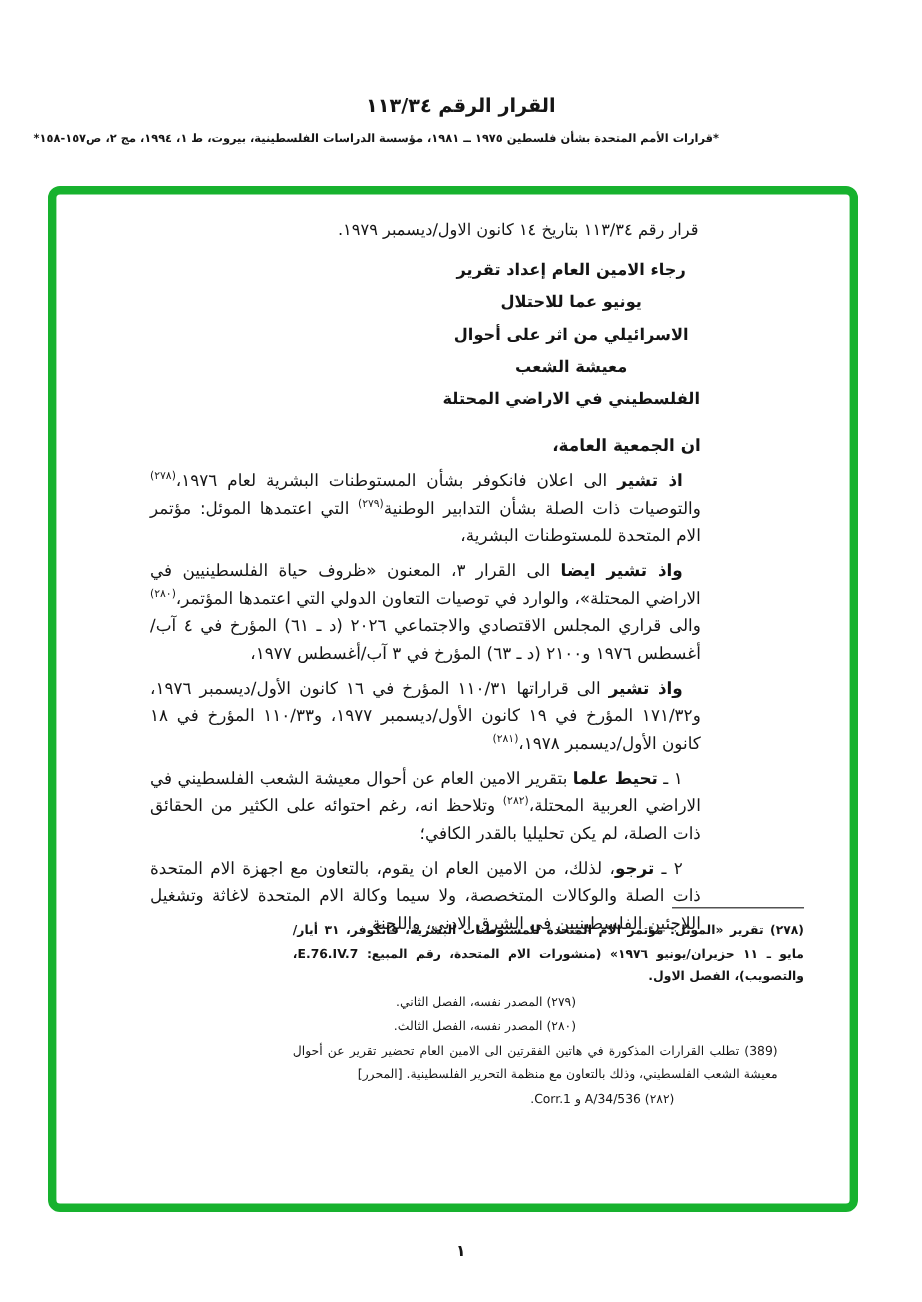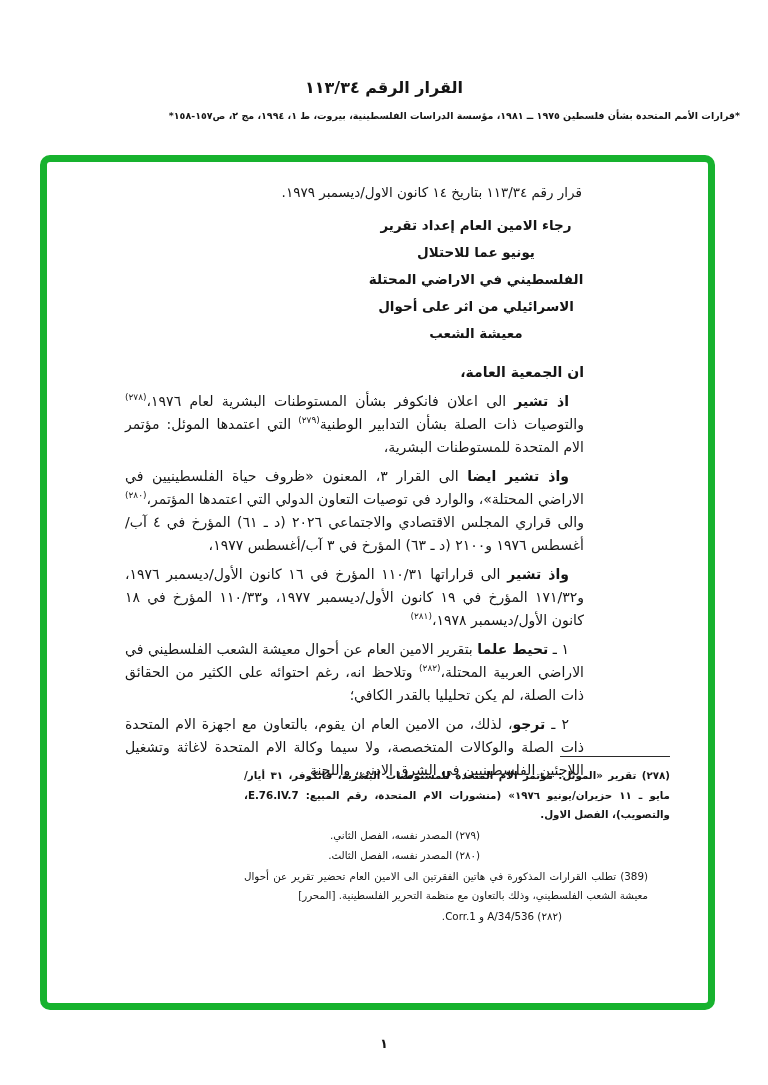--- a/index.html
+++ b/index.html
@@ -5,21 +5,21 @@
   html,body{margin:0;padding:0;}
   body{
     width:768px;height:1085px;position:relative;background:#ffffff;
     font-family:"DejaVu Sans",sans-serif;color:#151515;overflow:hidden;
   }
   .page-title{
     position:absolute;top:78px;left:0;width:768px;text-align:center;
     direction:rtl;font-size:16px;font-weight:bold;letter-spacing:0.5px;
   }
   .source-line{
-    position:absolute;top:110px;left:28px;right:28px;text-align:right;
+    position:absolute;top:110px;left:28px;right:28px;text-align:left;
     direction:rtl;font-size:9.5px;font-weight:bold;white-space:nowrap;
   }
   .frame{
     position:absolute;left:40px;top:155px;width:661px;height:841px;
     border:7px solid #d946ef;border-radius:10px;background:#ffffff;
   }
   .content{
     position:absolute;top:18px;left:78px;right:124px;
     direction:rtl;text-align:right;
   }
@@ -59,22 +59,22 @@
 
 <div class="source-line">*قرارات الأمم المتحدة بشأن فلسطين ١٩٧٥ ــ ١٩٨١، مؤسسة الدراسات الفلسطينية، بيروت، ط ١، ١٩٩٤، مج ٢، ص١٥٧-١٥٨*</div>
 
 <div class="frame" style="border-color: rgb(23, 178, 46);">
 
   <div class="content">
     <div class="date-line">قرار رقم ١١٣/٣٤ بتاريخ ١٤ كانون الاول/ديسمبر ١٩٧٩.</div>
 
     <div class="heading">
         <div>رجاء الامين العام إعداد تقرير يونيو عما للاحتلال</div>
+        <div>الاسرائيلي من اثر على أحوال معيشة الشعب</div>
         <div>الفلسطيني في الاراضي المحتلة</div>
-        <div>الاسرائيلي من اثر على أحوال معيشة الشعب</div>
       </div>
 
     <div class="body-text">
         <p class="para"><span class="b">ان الجمعية العامة،</span></p>
         <p class="para indent"><span class="b">اذ تشير</span><span> الى اعلان فانكوفر بشأن المستوطنات البشرية لعام ١٩٧٦،</span><span class="sup">(٢٧٨)</span><span> والتوصيات ذات الصلة بشأن التدابير الوطنية</span><span class="sup">(٢٧٩)</span><span> التي اعتمدها الموئل: مؤتمر الام المتحدة للمستوطنات البشرية،</span></p>
         <p class="para indent"><span class="b">واذ تشير ايضا</span><span> الى القرار ٣، المعنون «ظروف حياة الفلسطينيين في الاراضي المحتلة»، والوارد في توصيات التعاون الدولي التي اعتمدها المؤتمر،</span><span class="sup">(٢٨٠)</span><span> والى قراري المجلس الاقتصادي والاجتماعي ٢٠٢٦ (د ـ ٦١) المؤرخ في ٤ آب/أغسطس ١٩٧٦ و٢١٠٠ (د ـ ٦٣) المؤرخ في ٣ آب/أغسطس ١٩٧٧،</span></p>
         <p class="para indent"><span class="b">واذ تشير</span><span> الى قراراتها ١١٠/٣١ المؤرخ في ١٦ كانون الأول/ديسمبر ١٩٧٦، و١٧١/٣٢ المؤرخ في ١٩ كانون الأول/ديسمبر ١٩٧٧، و١١٠/٣٣ المؤرخ في ١٨ كانون الأول/ديسمبر ١٩٧٨،</span><span class="sup">(٢٨١)</span></p>
         <p class="para indent"><span>١ ـ </span><span class="b">تحيط علما</span><span> بتقرير الامين العام عن أحوال معيشة الشعب الفلسطيني في الاراضي العربية المحتلة،</span><span class="sup">(٢٨٢)</span><span> وتلاحظ انه، رغم احتوائه على الكثير من الحقائق ذات الصلة، لم يكن تحليليا بالقدر الكافي؛</span></p>
         <p class="para indent"><span>٢ ـ </span><span class="b">ترجو</span><span>، لذلك، من الامين العام ان يقوم، بالتعاون مع اجهزة الام المتحدة ذات الصلة والوكالات المتخصصة، ولا سيما وكالة الام المتحدة لاغاثة وتشغيل اللاجئين الفلسطينيين في الشرق الادنى، واللجنة</span></p>
       </div>

